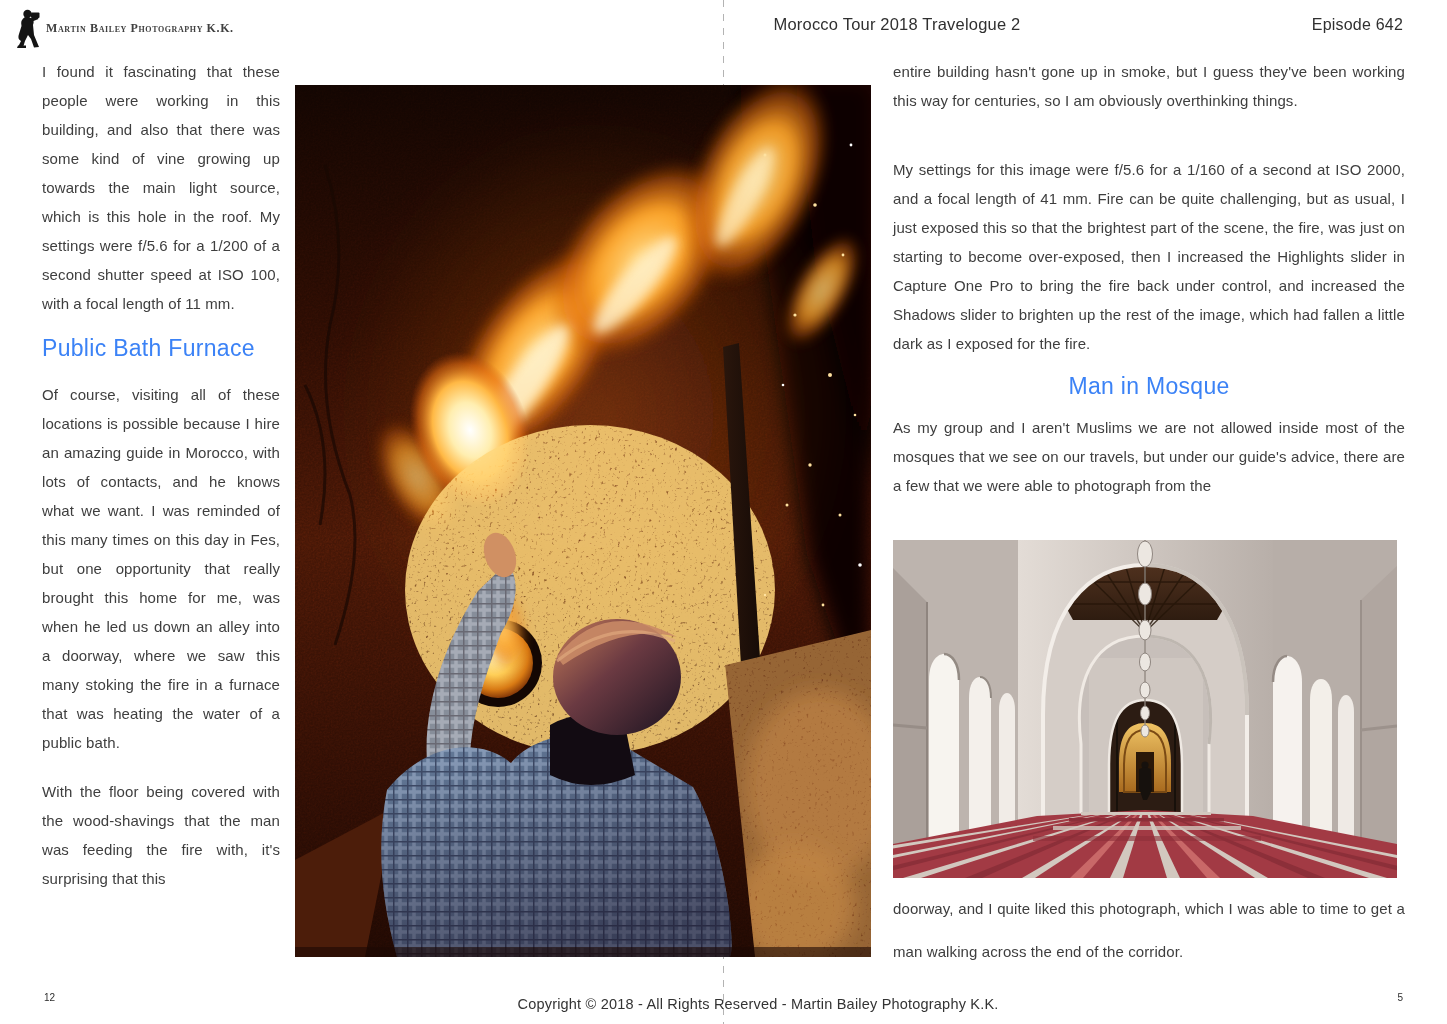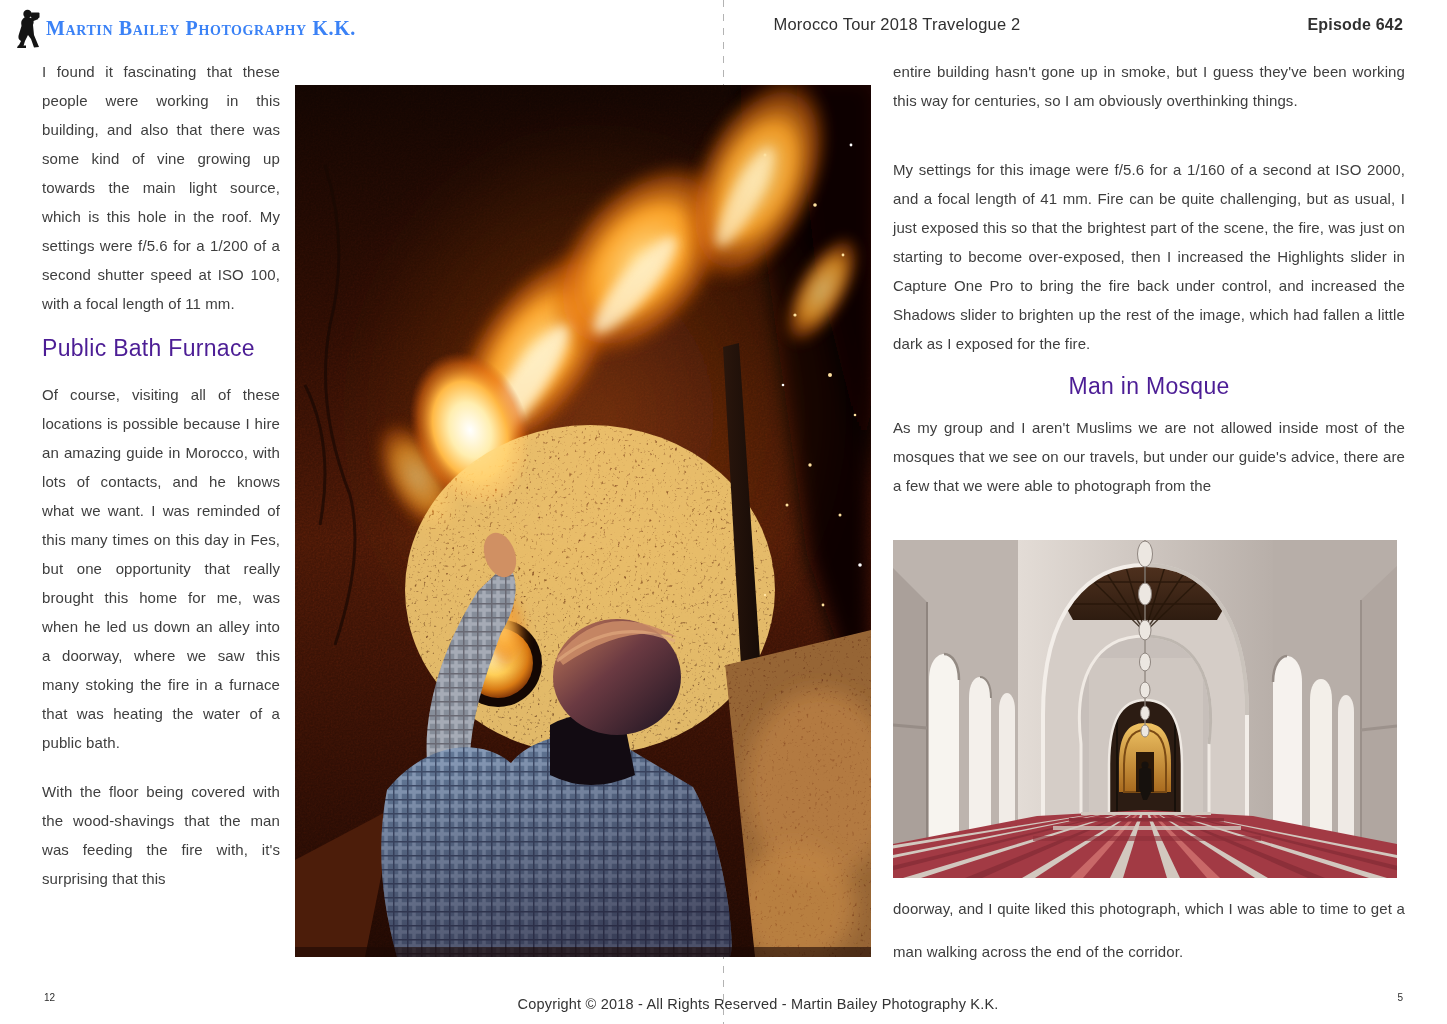--- a/index.html
+++ b/index.html
@@ -9,37 +9,37 @@
   }
   
   .gutter{
     position:absolute;left:723px;top:0;width:1px;height:1024px;z-index:1;
     background:repeating-linear-gradient(to bottom,#b3b3b3 0 7px,transparent 7px 14px);
   }
   
   .logo{position:absolute;left:12px;top:8px;display:flex;align-items:center;gap:4px;z-index:3;}
   .logo-text{
     font-family:"Liberation Serif", serif;font-variant:small-caps;font-weight:600;
-    font-size:20px;letter-spacing:0.6px;color:#3b82f6;white-space:nowrap;
+    font-size:12px;letter-spacing:0.6px;color:#404040;white-space:nowrap;
   }
   .header-title{
     position:absolute;left:897px;top:15px;transform:translateX(-50%);
     font-size:16.5px;color:#303030;white-space:nowrap;z-index:3;letter-spacing:0.2px;
   }
   .episode{
-    position:absolute;right:44px;top:16px;font-size:16px;color:#303030;z-index:3;letter-spacing:0.2px;font-weight:bold;
+    position:absolute;right:44px;top:16px;font-size:16px;color:#303030;z-index:3;letter-spacing:0.2px;
   }
   
   .col{position:absolute;z-index:2;font-size:15px;line-height:29px;text-align:justify;letter-spacing:0.1px;}
   .col p{margin:0;}
   .col-left{left:42px;top:57px;width:238px;}
   .col-right{left:893px;top:57px;width:512px;}
   .col-left p + p{margin-top:20px;}
   h2{
-    font-family:"Liberation Sans", sans-serif;font-weight:500;color:#4c1d95;
+    font-family:"Liberation Sans", sans-serif;font-weight:500;color:#3b82f6;
     font-size:23px;line-height:30px;letter-spacing:0.3px;margin:15px 0 17px;text-align:left;
   }
   .col-right .p2{margin-top:40px;}
   .col-right h2{text-align:center;margin:13px 0 12px;}
   .para-after-photo{position:absolute;left:893px;top:887px;width:512px;z-index:2;
     font-size:15px;line-height:43px;text-align:justify;letter-spacing:0.1px;}
   .para-after-photo p{margin:0;}
   
   .furnace-photo{position:absolute;left:295px;top:85px;width:576px;height:872px;z-index:2;display:block;}
   .mosque-photo{position:absolute;left:893px;top:540px;width:504px;height:338px;z-index:2;display:block;}

